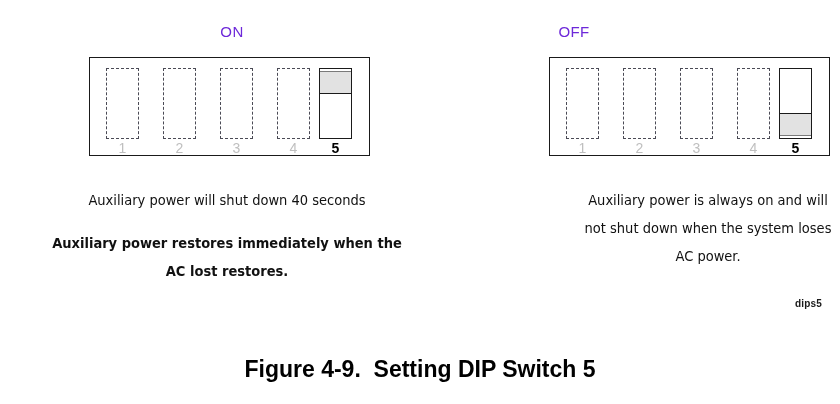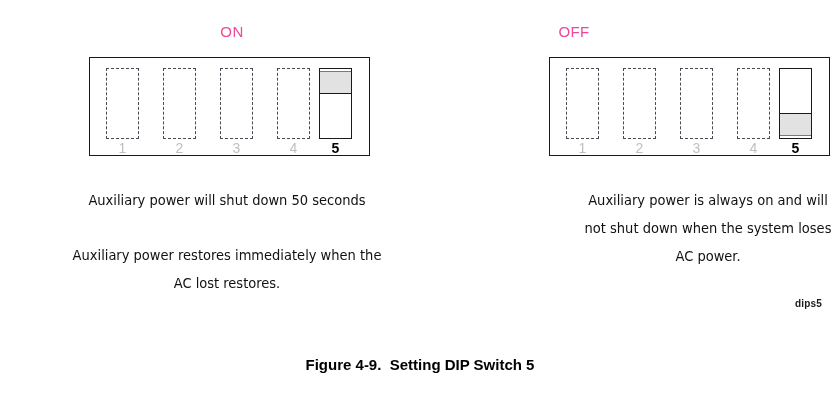--- a/index.html
+++ b/index.html
@@ -35,21 +35,21 @@
   
   .state-label {
     position: absolute;
     top: 23px;
     width: 100%;
     text-align: center;
     font-family: "Liberation Sans", sans-serif;
     font-size: 15px;
     font-weight: 400;
     letter-spacing: 0.4px;
-    color: #ec4899;
+    color: #6d28d9;
     line-height: 18px;
   }
   .panel-on  .state-label { transform: translateX(22px); }
   .panel-off .state-label { transform: translateX(-80px); }
 
   
   .dip-body {
     position: absolute;
     top: 57px;
     width: 281px;
@@ -132,21 +132,21 @@
     font-size: 14.5px;
     line-height: 28px;
     text-align: center;
     color: #111;
     font-stretch: condensed;
   }
   .panel-on .desc-block  { left: 22px;  top: 186px; width: 410px; }
   .panel-off .desc-block { left: 88px;  top: 186px; width: 352px; }
 
   .desc-para { margin: 0; }
-  .desc-para + .desc-para { margin-top: 27px; }
+  .desc-para + .desc-para { margin-top: 15px; font-weight: bold; }
   .desc-line { display: block; white-space: nowrap; }
 
   
   .art-id {
     position: absolute;
     right: 18px;
     top: 298px;
     font-family: "Liberation Sans", sans-serif;
     font-size: 10px;
     font-weight: 700;
@@ -155,21 +155,21 @@
   }
 
   
   .figure-caption {
     position: absolute;
     left: 0;
     top: 356px;
     width: 840px;
     text-align: center;
     font-family: "Liberation Sans", sans-serif;
-    font-size: 15px;
+    font-size: 23px;
     font-weight: 700;
     color: #000;
     white-space: pre;
   }
 </style>
 </head>
 <body>
 
 <div class="figure-root">
 
@@ -193,21 +193,21 @@
         <div class="switch-num dim" style="left:73px;">2</div>
         <div class="switch-num dim" style="left:130px;">3</div>
         <div class="switch-num dim" style="left:187px;">4</div>
         <div class="switch-num hot" style="left:229px;">5</div>
 
       </div>
     </div>
 
     <div class="desc-block">
       <p class="desc-para">
-        <span class="desc-line">Auxiliary power will shut down 50 seconds</span>
+        <span class="desc-line">Auxiliary power will shut down 40 seconds</span>
       </p>
       <p class="desc-para">
         <span class="desc-line">Auxiliary power restores immediately when the</span>
         <span class="desc-line">AC lost restores.</span>
       </p>
     </div>
 
   </div>
 
   <div class="panel panel-off">

